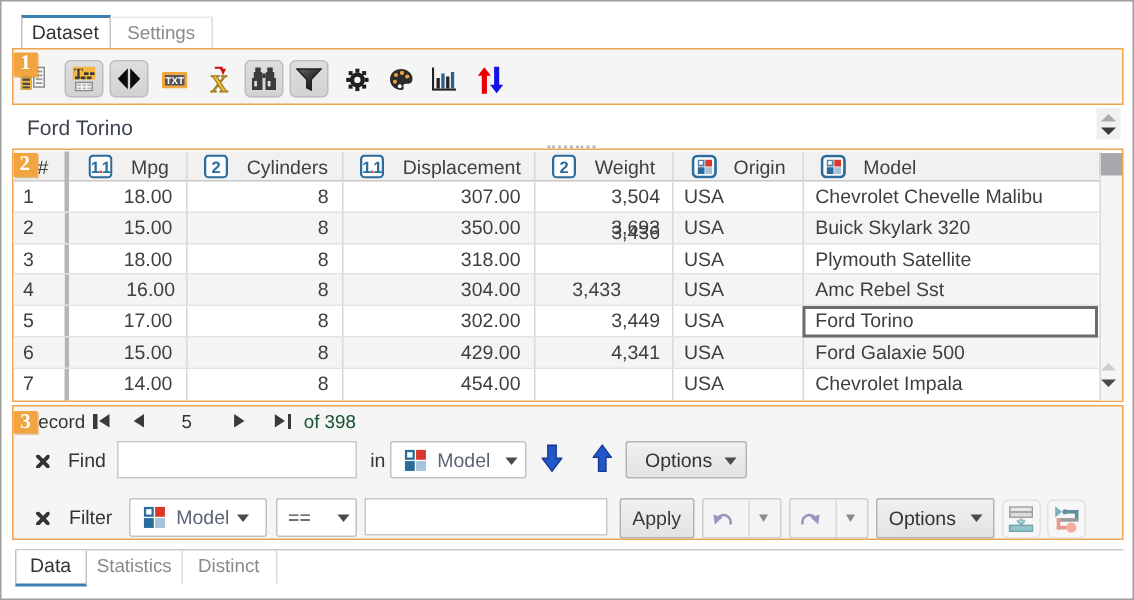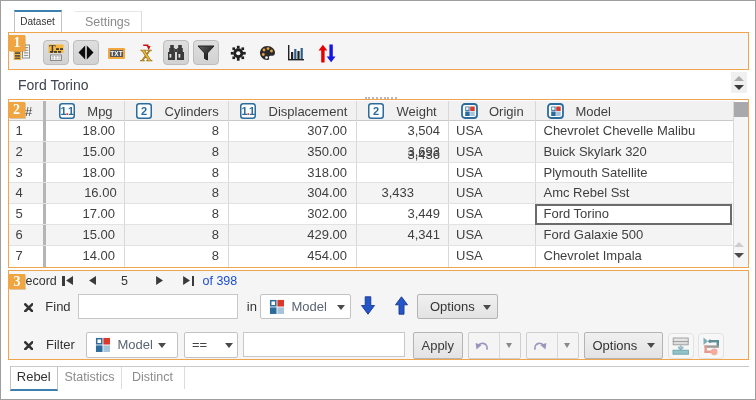--- a/index.html
+++ b/index.html
@@ -10,21 +10,21 @@
 .vline{position:absolute;width:1px;background:#D8D8D8;z-index:3;}
 .hline{position:absolute;height:1px;background:#E2E2E2;z-index:3;}
 .cell{position:absolute;height:20px;line-height:20px;white-space:nowrap;overflow:hidden;z-index:4;}
 .rnum{text-align:center;}
 .rtxt{text-align:right;}
 .gbtn{position:absolute;background:linear-gradient(#f0f0f0,#e3e3e3);border:1px solid #B4B4B4;border-radius:2px;color:#3a3a3a;}
 .wbtn{position:absolute;background:#fff;border:1px solid #C3C3C3;border-radius:2px;}
 .caret{position:absolute;width:0;height:0;border-left:4px solid transparent;border-right:4px solid transparent;border-top:5px solid #4a4a4a;}
 </style></head><body>
 <div id="w">
-<div class="ab" style="left:12.5px;top:9px;width:48px;height:23px;background:#fff;border-top:2.5px solid #3C7FB1;border-left:1px solid #C3C3C3;border-right:1px solid #C3C3C3;text-align:center;line-height:19px;color:#333;font-size:10px;">Dataset</div>
+<div class="ab" style="left:12.5px;top:9px;width:60px;height:23px;background:#fff;border-top:2.5px solid #3C7FB1;border-left:1px solid #C3C3C3;border-right:1px solid #C3C3C3;text-align:center;line-height:19px;color:#333;font-size:13px;">Dataset</div>
 <div class="ab" style="left:73.5px;top:10px;width:67px;height:22px;border-right:1px solid #DCDCDC;border-top:1px solid #E6E6E6;text-align:center;line-height:21px;color:#8B8B8B;font-size:12.5px;">Settings</div>
 <div class="ab" style="left:7px;top:31px;width:741px;height:38px;background:#F5F5F5;border:1.5px solid #F0A44E;"></div>
 <div class="badge" style="left:8px;top:34px;">1</div>
 <svg class="icon" style="left:12px;top:43px;" width="17" height="16" viewBox="0 0 17 16">
 <rect x="1" y="3" width="7" height="13" fill="#F5B73F" stroke="#D89A2E" stroke-width="0.5"></rect>
 <rect x="2" y="5.5" width="5" height="1.6" fill="#4a4a4a"></rect>
       <rect x="2" y="8.3" width="5" height="1.6" fill="#4a4a4a"></rect>
       <rect x="2" y="11.1" width="5" height="1.6" fill="#4a4a4a"></rect>
       <rect x="2" y="13.6" width="5" height="1.3" fill="#4a4a4a"></rect>
 <rect x="9.5" y="1" width="7" height="13" fill="#fff" stroke="#8a8a8a" stroke-width="1"></rect>
@@ -262,21 +262,21 @@
       <path d="M7.5 0 L0 5.0 L7.5 9.9 Z" fill="#3A3A3A"></path>
     </svg>
 <div class="ab" style="left:108px;top:272px;width:31px;height:17px;line-height:17px;text-align:center;color:#333;font-size:12.5px;">5</div>
 <svg class="icon" style="left:154.8px;top:275.3px;" width="8" height="10" viewBox="0 0 8.5 10.9">
       <path d="M0 0 L7.5 5.0 L0 9.9 Z" fill="#3A3A3A"></path>
     </svg>
 <svg class="icon" style="left:182.0px;top:275.3px;" width="8" height="10" viewBox="0 0 8.5 10.9">
       <path d="M0 0 L7.5 5.0 L0 9.9 Z" fill="#3A3A3A"></path>
     </svg>
 <div class="ab" style="left:190.6px;top:275.3px;width:2.6px;height:9.9px;background:#3A3A3A;"></div>
-<div class="ab" style="left:201.5px;top:272px;height:17px;line-height:17px;color:#1d4ed8;font-size:12.5px;">of 398</div>
+<div class="ab" style="left:201.5px;top:272px;height:17px;line-height:17px;color:#14532d;font-size:12.5px;">of 398</div>
 <svg class="icon" style="left:22.7px;top:301.5px;" width="9.5" height="9.5" viewBox="0 0 9.5 9.5">
       <path d="M1.3 1.3 L8.2 8.2 M8.2 1.3 L1.3 8.2" stroke="#333" stroke-width="2.6" stroke-linecap="round"></path>
     </svg>
 <div class="ab" style="left:44.3px;top:293px;height:25px;line-height:25px;color:#333;">Find</div>
 <div class="ab" style="left:77px;top:293px;width:160px;height:25px;background:#fff;border:1px solid #C8C8C8;"></div>
 <div class="ab" style="left:245.8px;top:293px;height:25px;line-height:25px;color:#333;">in</div>
 <div class="wbtn" style="left:259.0px;top:293.0px;width:91.0px;height:25.0px;"></div>
     <svg class="icon" style="left:268.0px;top:297.5px;" width="16" height="16" viewBox="0 0 17 17">
       <rect x="1.8" y="1.8" width="5.4" height="5.4" fill="none" stroke="#2B6C9C" stroke-width="1.6"></rect>
       <rect x="8.9" y="1.0" width="7.0" height="7.0" fill="#D8392B"></rect>
@@ -341,15 +341,15 @@
 <path d="M1.5 1.5 L1.5 9 L6 5.2 Z" fill="#7FAEB8"></path>
 <circle cx="8" cy="5.2" r="1.7" fill="#5E8F99"></circle>
 <rect x="8" y="4" width="8" height="2.4" fill="#5E8F99"></rect>
 <rect x="14.6" y="4" width="2.4" height="7" fill="#5E8F99"></rect>
 <rect x="2.5" y="9.4" width="14.5" height="2.4" fill="#9a9a9a"></rect>
 <rect x="2.5" y="9.4" width="2.4" height="7.6" fill="#E8998C"></rect>
 <rect x="2.5" y="14.6" width="8" height="2.4" fill="#E8998C"></rect>
 <circle cx="12.2" cy="15.8" r="3.4" fill="#F4AC9F"></circle>
 </svg>
 <div class="ab" style="left:9px;top:365px;width:739px;height:1px;background:#C9C9C9;"></div>
-<div class="ab" style="left:9px;top:366px;width:47.5px;height:24px;background:#fff;border-left:1px solid #C3C3C3;border-right:1px solid #C3C3C3;border-bottom:2.5px solid #3C7FB1;text-align:center;line-height:20px;color:#333;">Rebel</div>
+<div class="ab" style="left:9px;top:366px;width:47.5px;height:24px;background:#fff;border-left:1px solid #C3C3C3;border-right:1px solid #C3C3C3;border-bottom:2.5px solid #3C7FB1;text-align:center;line-height:20px;color:#333;">Data</div>
 <div class="ab" style="left:57.5px;top:366px;width:63px;height:22px;border-right:1px solid #DCDCDC;text-align:center;line-height:21px;color:#8B8B8B;font-size:12.5px;">Statistics</div>
 <div class="ab" style="left:120.5px;top:366px;width:63px;height:22px;border-right:1px solid #DCDCDC;text-align:center;line-height:21px;color:#8B8B8B;font-size:12.5px;">Distinct</div>
 </div>
 </body></html>

